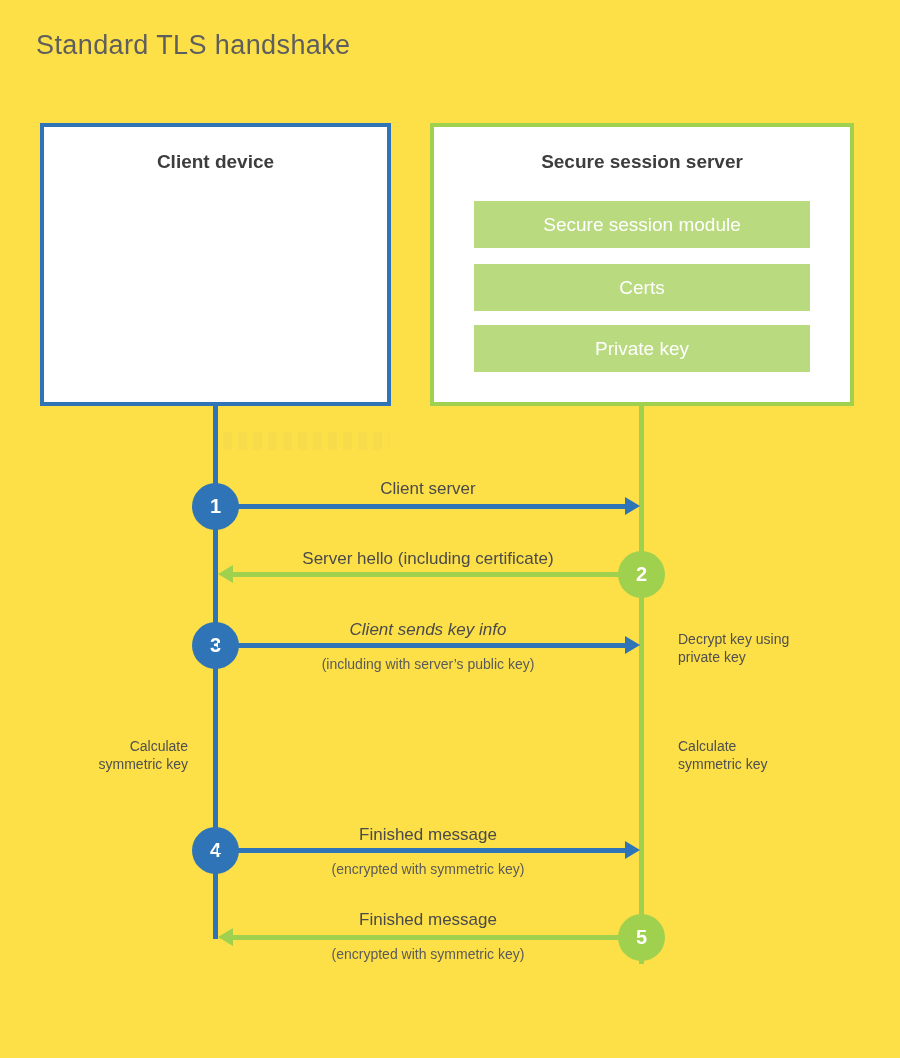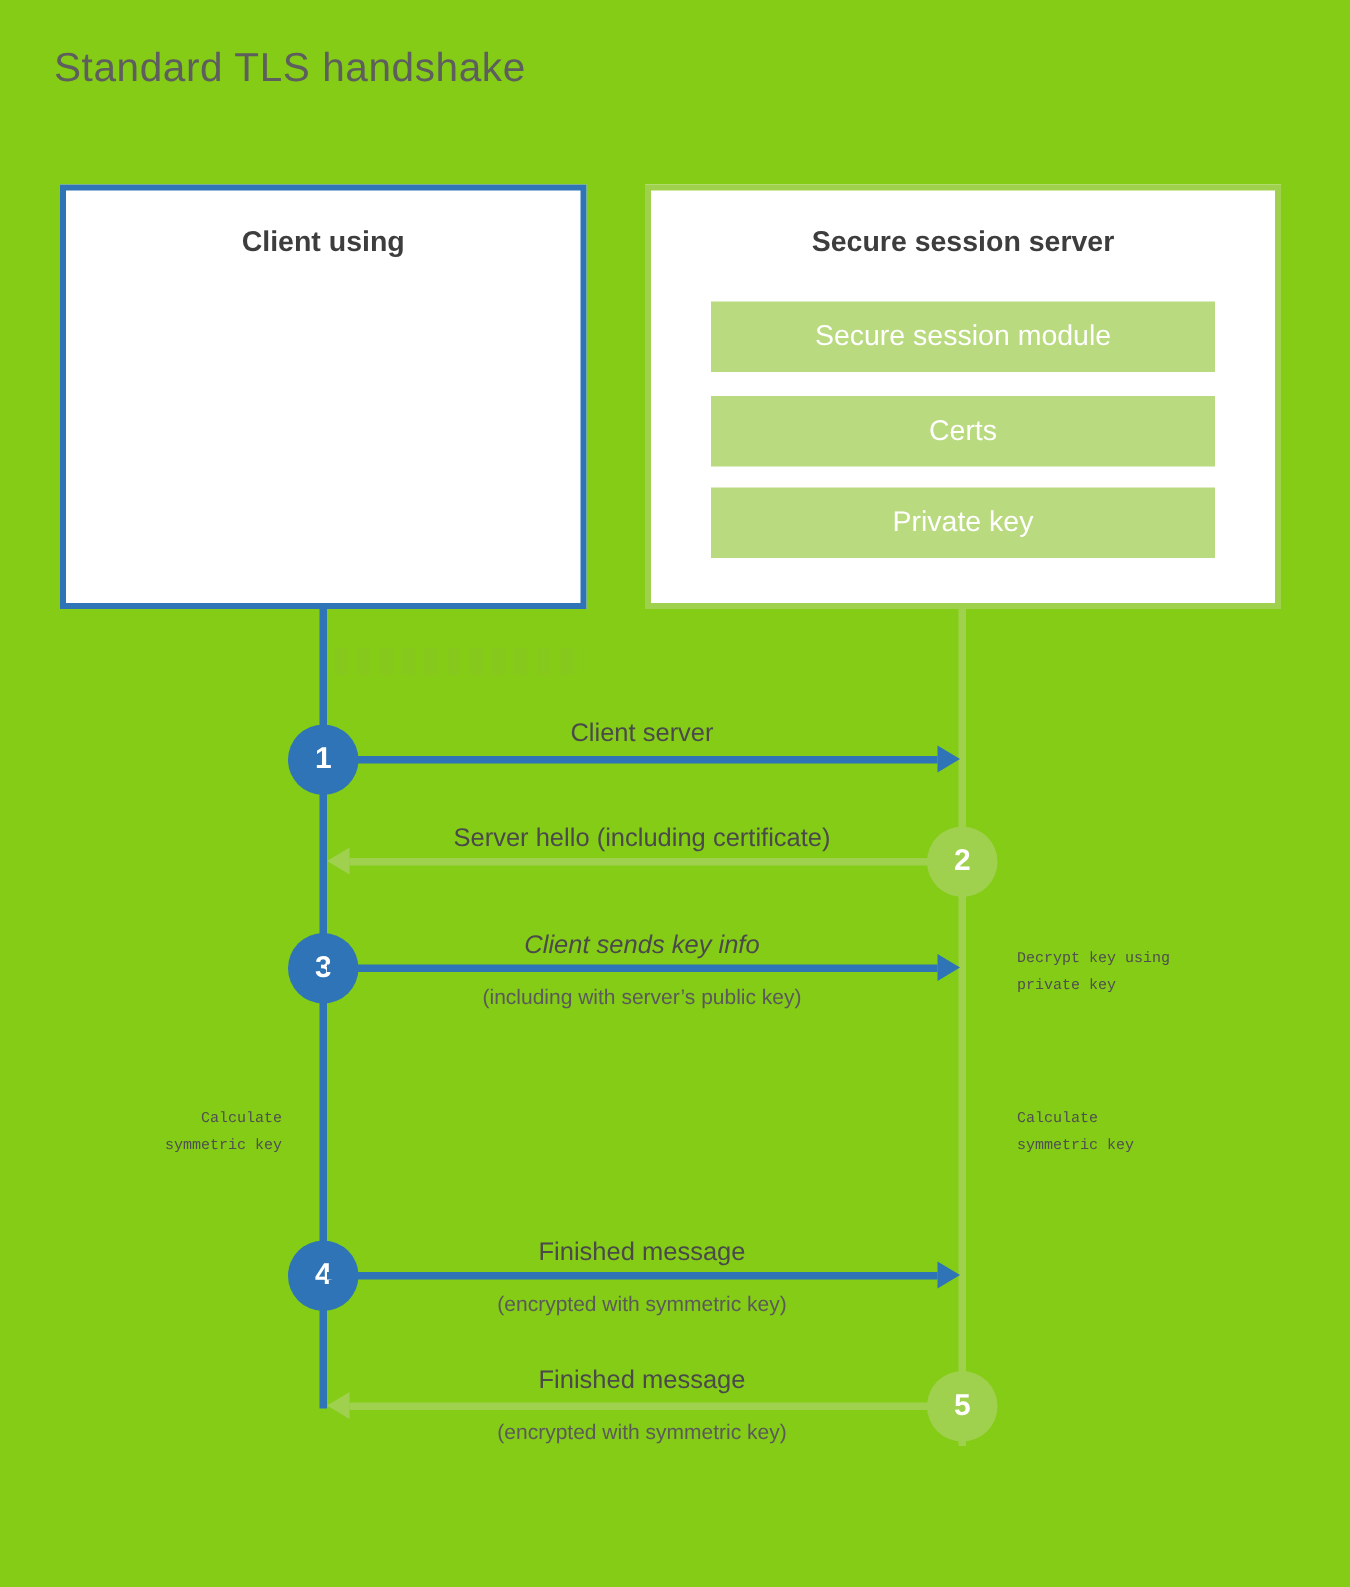--- a/index.html
+++ b/index.html
@@ -1,21 +1,21 @@
 <!DOCTYPE html>
 <html style="--blue: #2e74b6; --blue-light: #5f9ad3; --green: #9fd14f; --green-light: #b9da7f;"><head>
 <meta charset="utf-8">
 <style>
   :root{
     --blue:#2e74b6; --blue-light:#5f9ad3; --green:#9fd14f; --green-light:#b9da7f;
     --ink-dark:#3d3d3d; --ink:#4a4a4a; --ink-soft:#5a5a5a; --title:#5e5e5e;
   }
   *{margin:0;padding:0;box-sizing:border-box;}
   body{background:#fff;}
-  .canvas{position:relative;width:900px;height:1058px;background:#84cc16;overflow:hidden;
+  .canvas{position:relative;width:900px;height:1058px;background:#fde047;overflow:hidden;
           font-family:"Liberation Sans","DejaVu Sans",sans-serif;}
   .page-title{position:absolute;left:36px;top:30px;font-size:27px;font-weight:300;
               color:var(--title);letter-spacing:.4px;}
   
   .pbox{position:absolute;top:123px;height:283px;background:#fff;}
   .pbox.client{left:40px;width:351px;border:4px solid var(--blue);}
   .pbox.server{left:430px;width:424px;border:4px solid var(--green);}
   .pbox-title{position:absolute;left:0;right:0;top:24px;text-align:center;
               font-size:19px;font-weight:700;color:var(--ink-dark);}
   .client-app{position:absolute;left:78px;top:199px;width:277px;height:173px;
@@ -49,34 +49,34 @@
   .h1{left:625px;top:497px;} .h2{left:218px;top:565px;} .h3{left:625px;top:636px;}
   .h4{left:625px;top:841px;} .h5{left:218px;top:928px;}
   
   .mlabel{position:absolute;left:215px;width:426px;text-align:center;
           font-size:17px;color:var(--ink);line-height:24px;}
   .msub{position:absolute;left:215px;width:426px;text-align:center;
         font-size:14px;color:var(--ink-soft);line-height:20px;}
   .l1{top:477px;} .l2{top:547px;} .l3{top:618px;font-style:italic;} .sub3{top:654px;}
   .l4{top:823px;} .sub4{top:859px;} .l5{top:908px;} .sub5{top:944px;}
   
-  .note{position:absolute;font-size:10px;color:#4f4f4f;line-height:17.5px;white-space:pre-line;font-family:Liberation Mono, monospace;}
+  .note{position:absolute;font-size:14px;color:#4f4f4f;line-height:17.5px;white-space:pre-line;}
   .note.decrypt{left:678px;top:631px;width:150px;text-align:left;}
   .note.calc-left{left:40px;top:738px;width:148px;text-align:right;}
   .note.calc-right{left:678px;top:738px;width:150px;text-align:left;}
 </style>
 </head>
 <body>
 
 <div class="canvas">
 
   <div class="page-title">Standard TLS handshake</div>
 
   <div class="pbox client">
-    <div class="pbox-title">Client using</div>
+    <div class="pbox-title">Client device</div>
   </div>
 
   <div class="pbox server">
     <div class="pbox-title">Secure session server</div>
   </div>
   <div class="bar b2">Certs</div>
   <div class="bar b1">Secure session module</div>
   <div class="bar b3">Private key</div>
 
   <div class="lifeline blue"></div>

